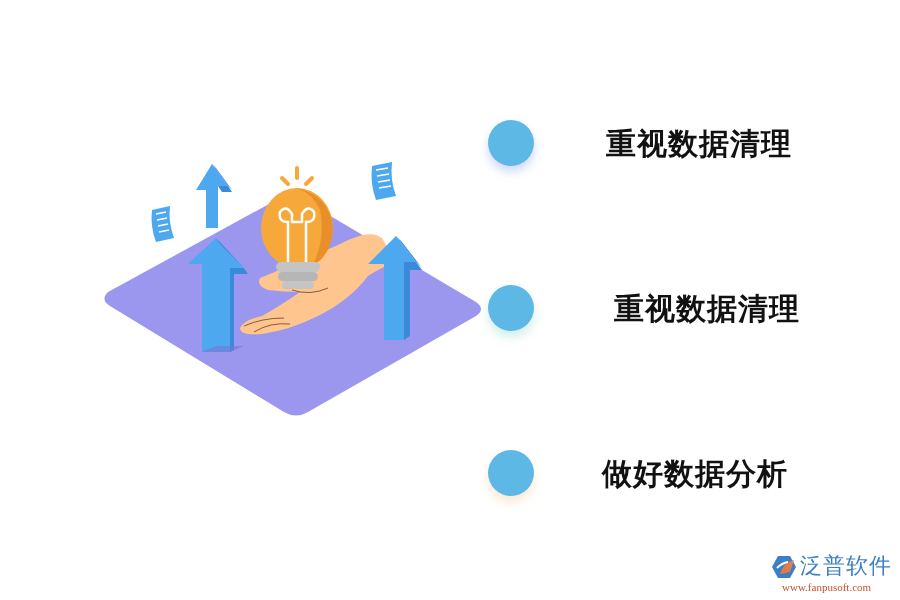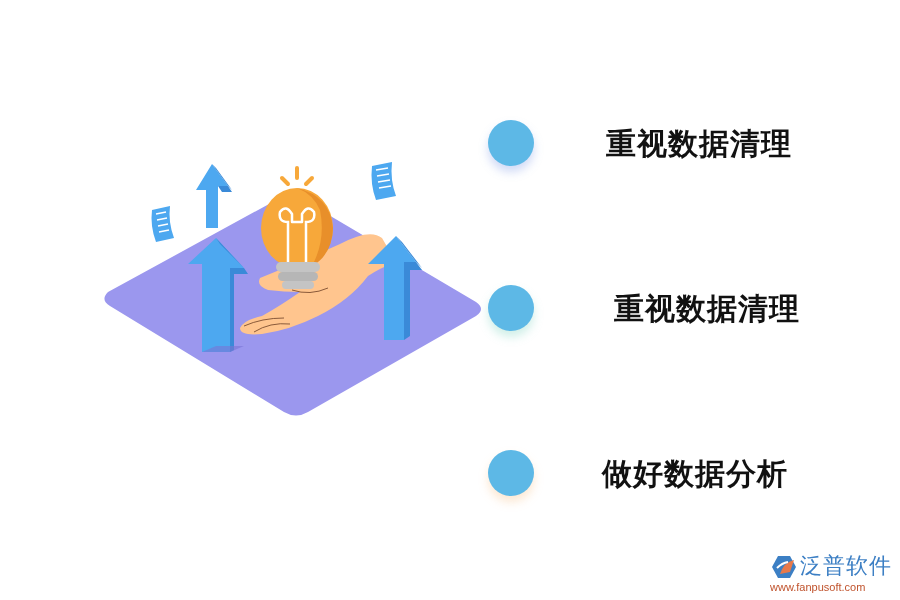--- a/index.html
+++ b/index.html
@@ -10,22 +10,22 @@
   .dot { position:absolute; left:0; top:0; width:46px; height:46px; border-radius:50%;
          background:#5db8e6; }
   .dot.s1 { box-shadow:0 6px 10px rgba(120,150,230,0.35); }
   .dot.s2 { box-shadow:0 6px 10px rgba(120,210,190,0.35); }
   .dot.s3 { box-shadow:0 6px 10px rgba(245,190,130,0.35); }
   .label { position:absolute; top:4px; font-size:30px; font-weight:bold; color:#111;
            letter-spacing:1px; white-space:nowrap; line-height:40px; }
   .logo { position:absolute; left:770px; top:552px; width:125px; height:45px; }
   .logo-name { position:absolute; left:30px; top:0; font-size:22px; color:#3c7fc4;
                font-family:"DejaVu Sans", sans-serif; line-height:28px; letter-spacing:1px; }
-  .logo-url { position:absolute; left:0; top:28px; font-size:11px; color:#c0532d;
-              font-family:Liberation Sans, sans-serif; line-height:14px; }
+  .logo-url { position:absolute; left:12px; top:28px; font-size:11px; color:#c0532d;
+              font-family:Liberation Serif, serif; line-height:14px; }
 </style>
 </head>
 <body>
 
 <svg class="illus" viewBox="0 0 900 600" xmlns="http://www.w3.org/2000/svg">
 
   <g>
     <path d="M108,292 Q100,300 110,306 L284,412 Q296,419 308,412 L476,316 Q486,309 476,302 L300,198 Q290,193 280,198 Z" fill="#9b97ee"></path>
   </g>
 

